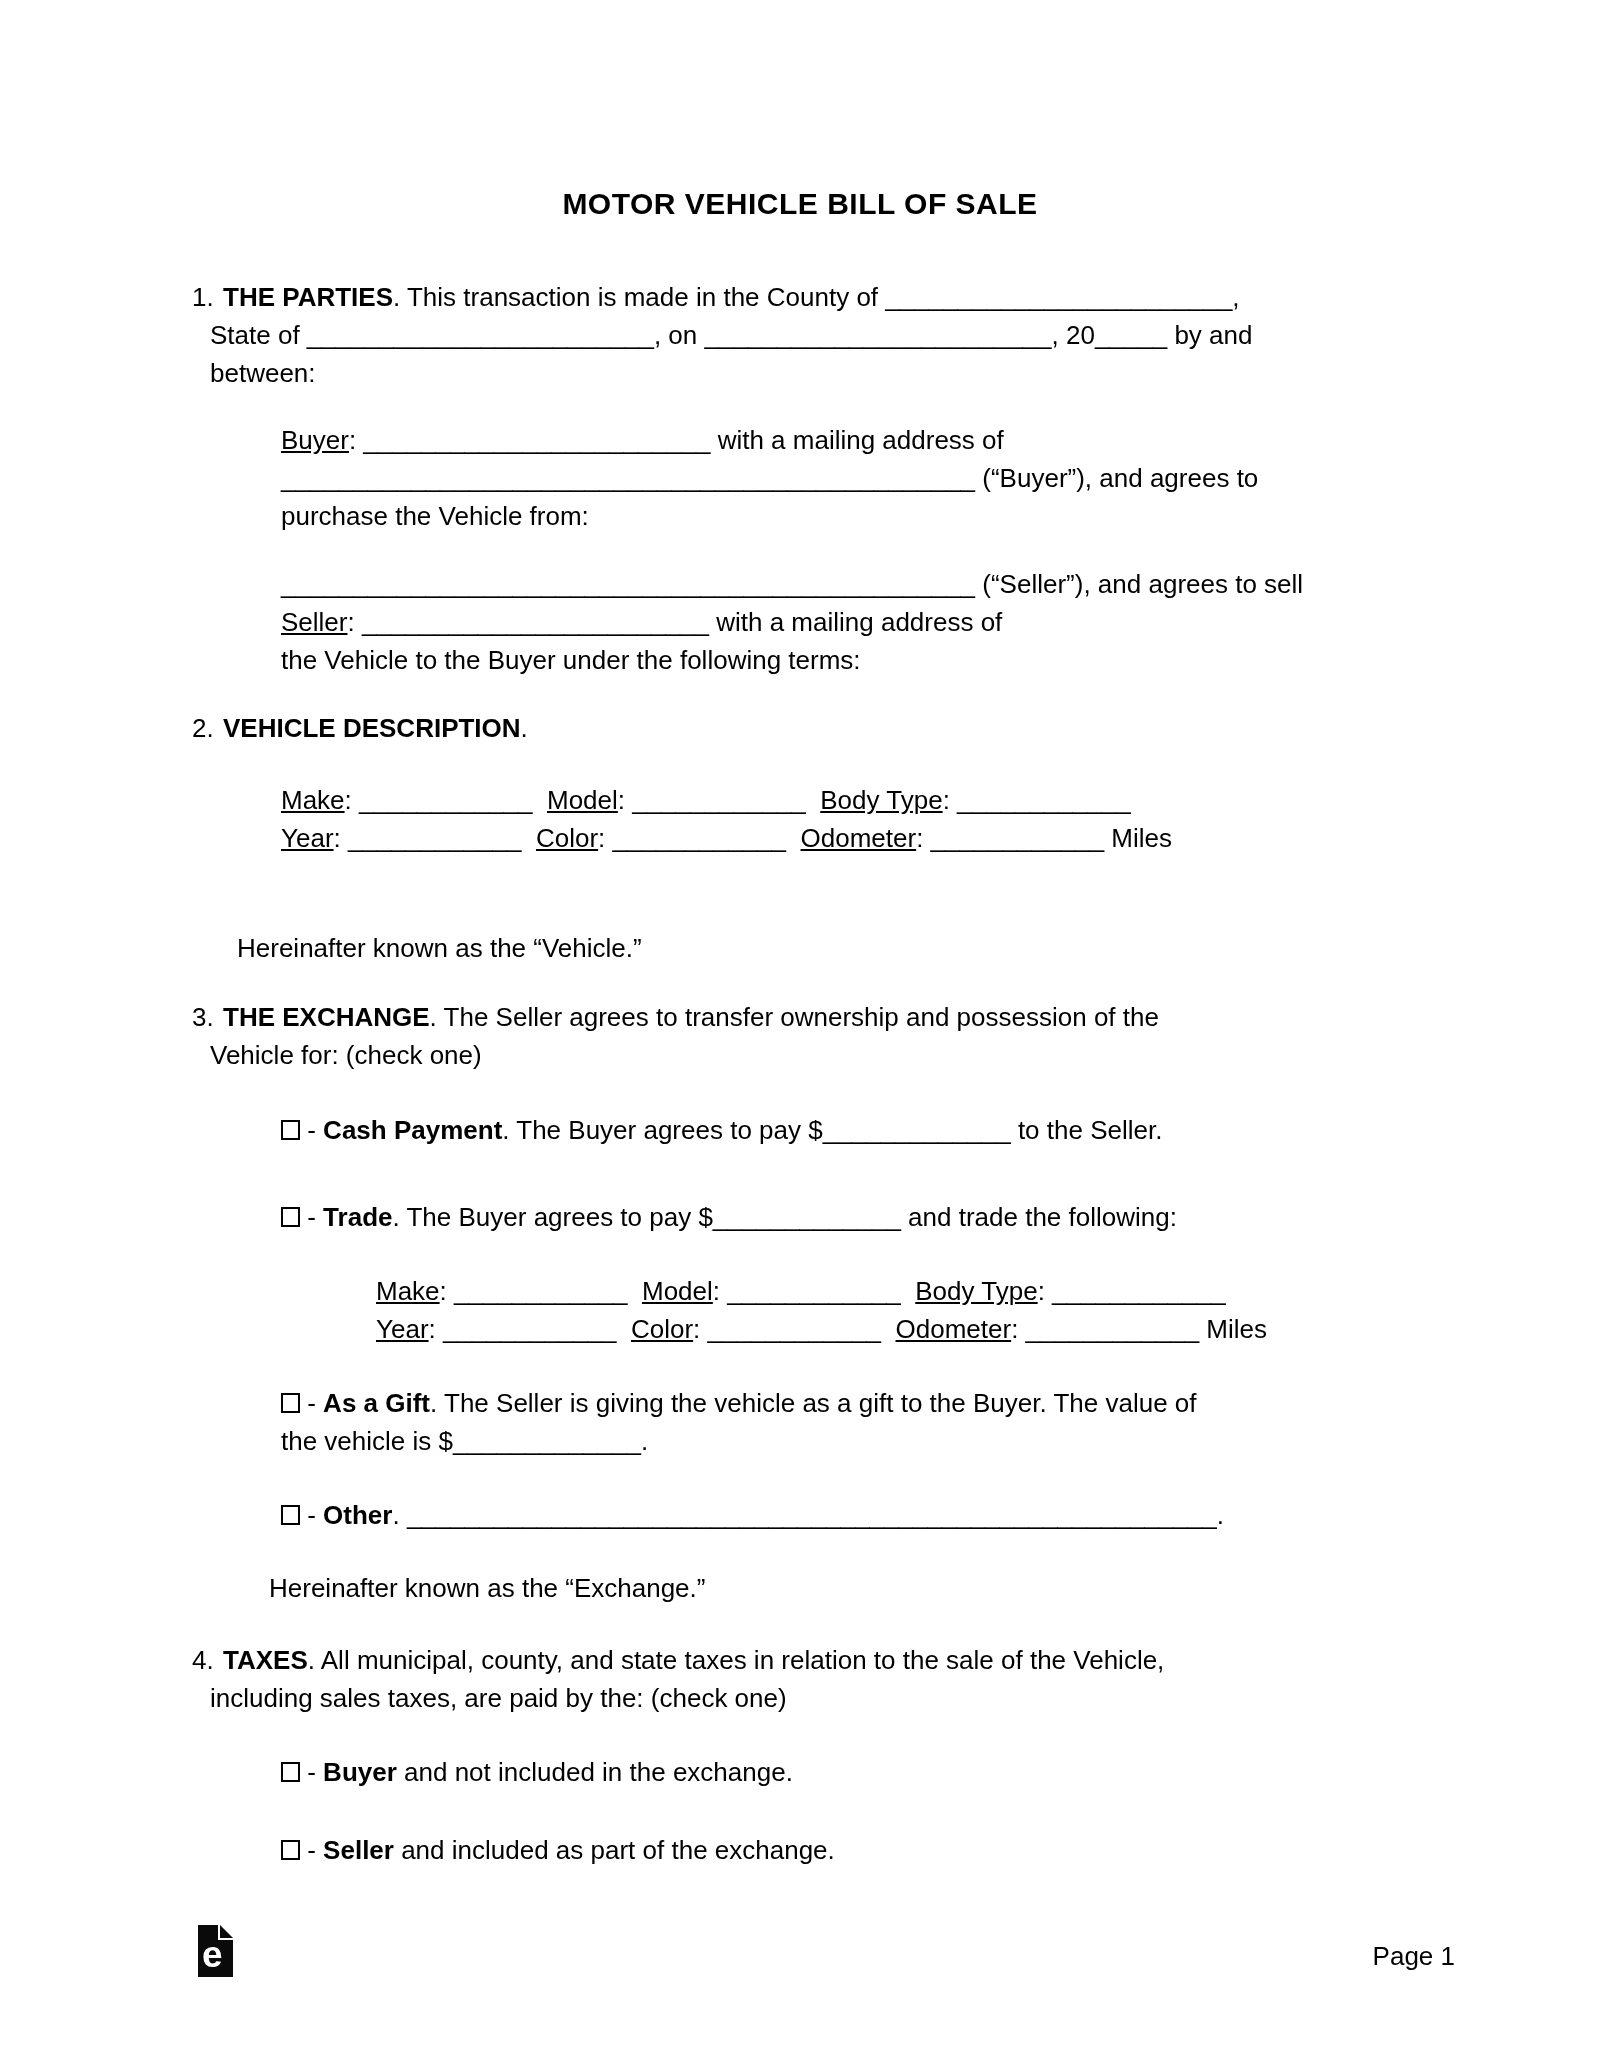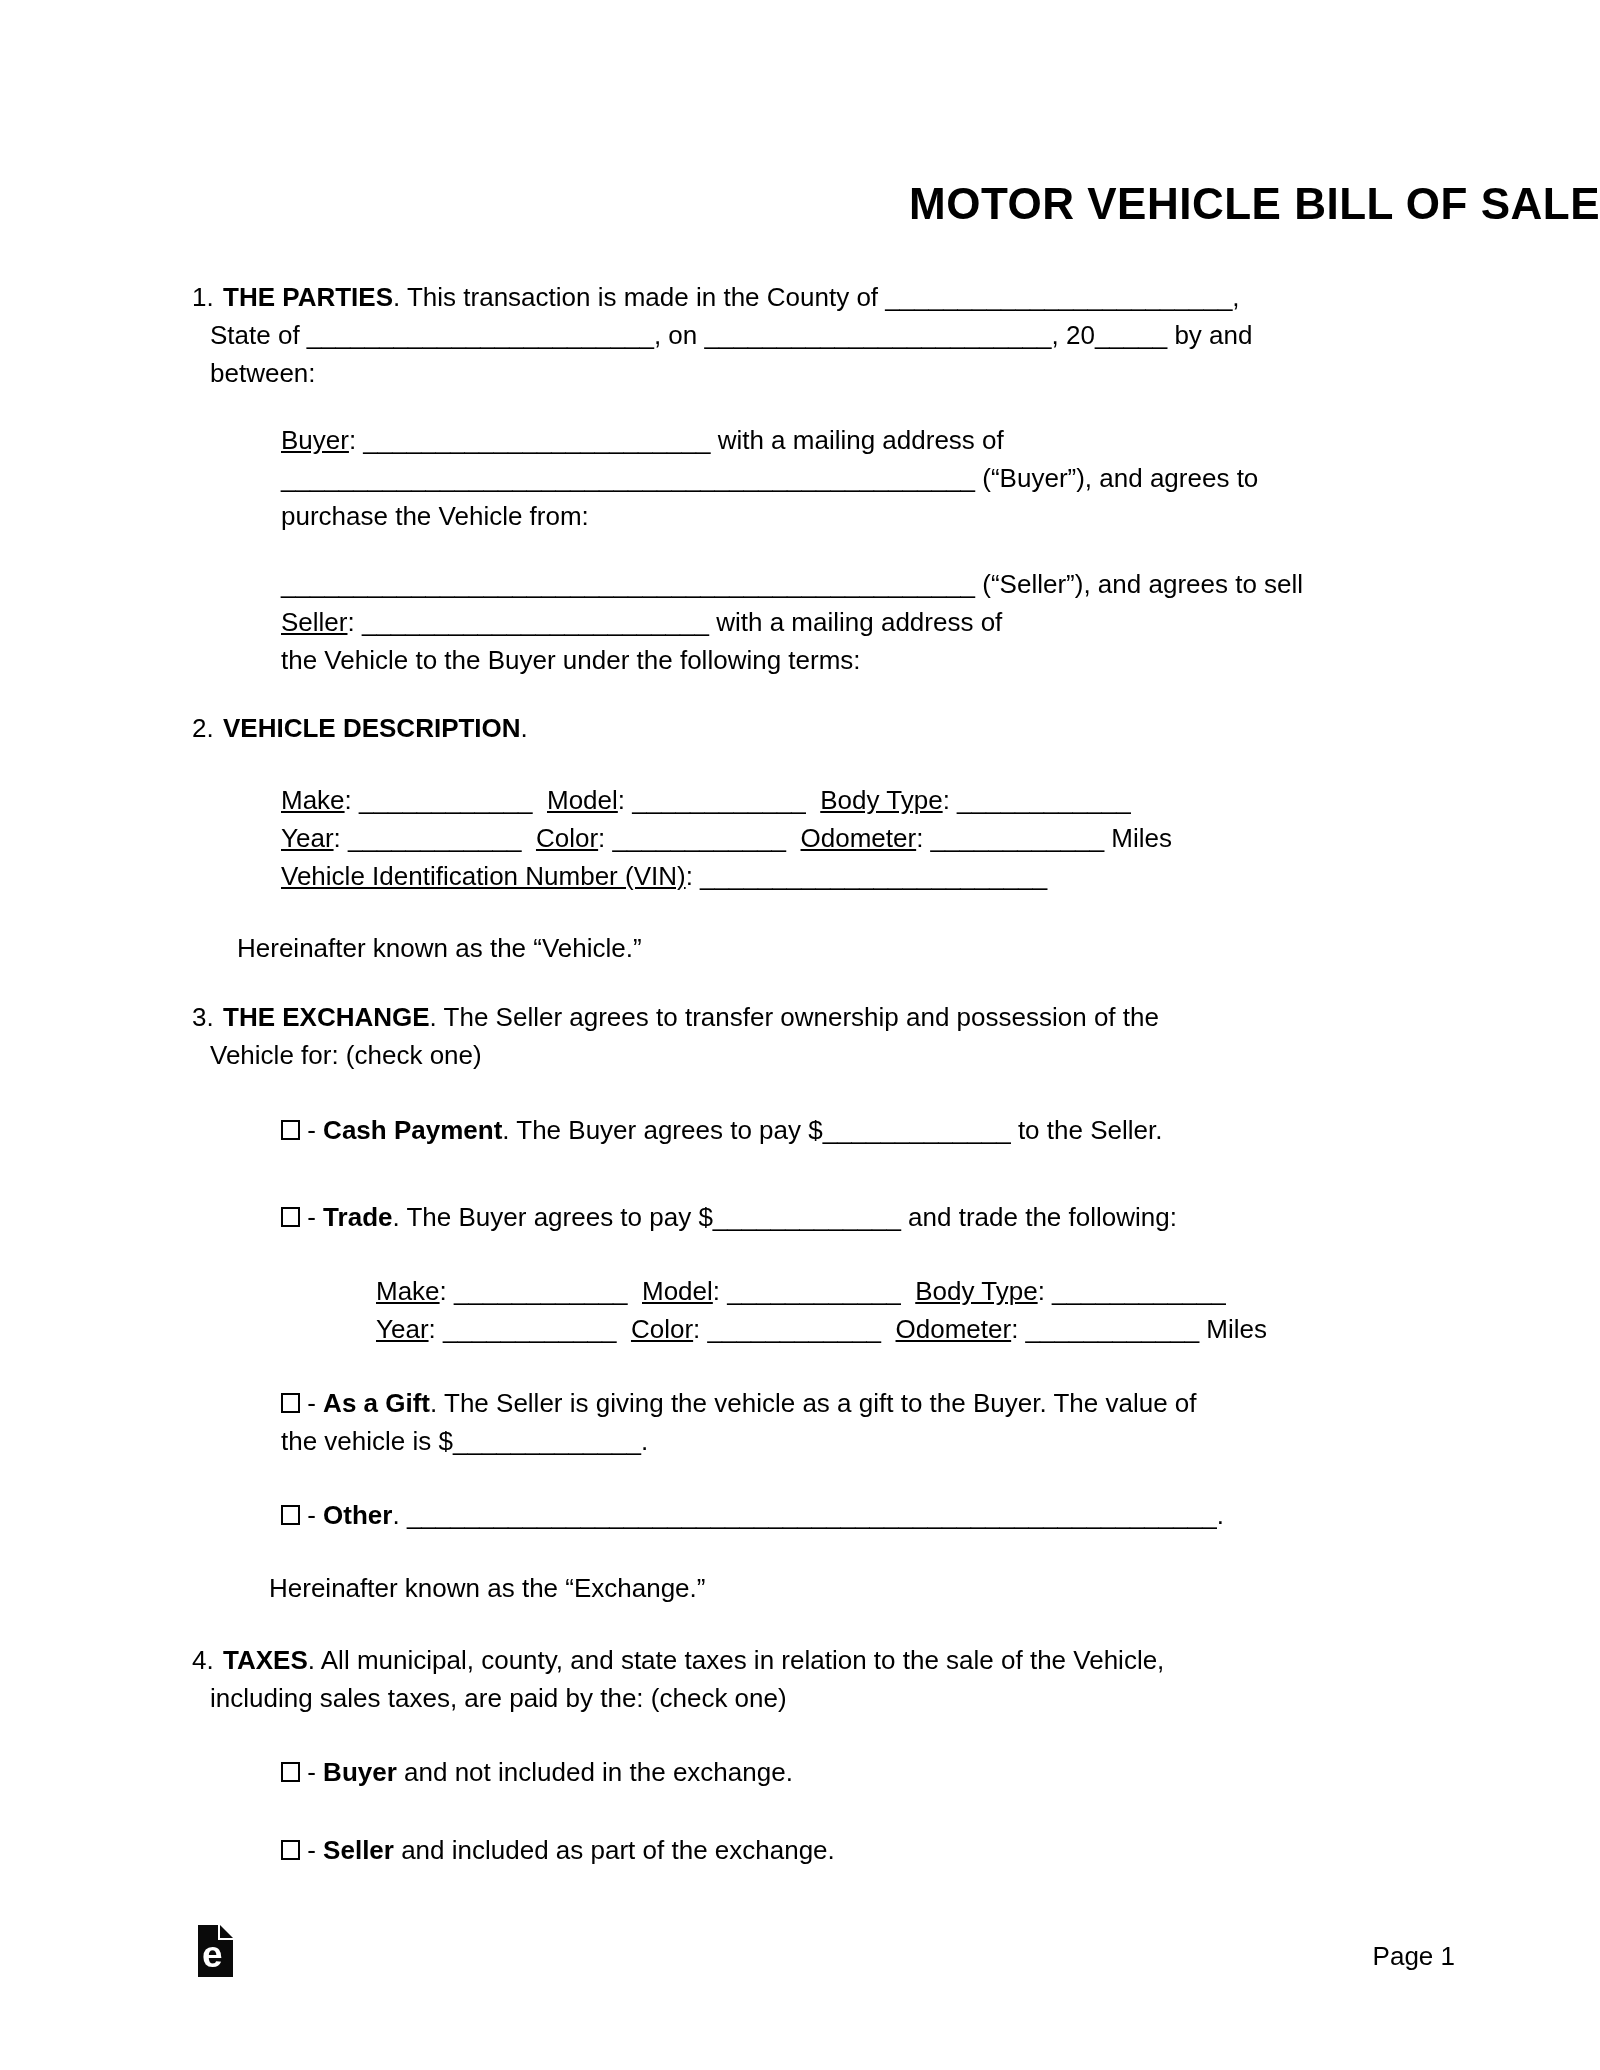--- a/index.html
+++ b/index.html
@@ -2,22 +2,22 @@
 <html><head>
 <meta charset="utf-8">
 <style>
   html,body{margin:0;padding:0;background:#fff;}
   .page{
     position:relative;width:1600px;height:2070px;background:#ffffff;
     font-family:"Liberation Sans","DejaVu Sans",sans-serif;
     font-size:26px;color:#000;overflow:hidden;
   }
   .title{
-    position:absolute;top:180px;left:0;width:100%;text-align:right;
-    font-size:44px;font-weight:bold;line-height:48px;letter-spacing:0.5px;
+    position:absolute;top:180px;left:0;width:100%;text-align:center;
+    font-size:30px;font-weight:bold;line-height:48px;letter-spacing:0.5px;
   }
   .blk{position:absolute;}
   .ln{line-height:38px;white-space:pre;}
   .fl{text-indent:13px;}
   .num{position:absolute;left:-18px;top:0;line-height:38px;}
   .b{font-weight:bold;}
   .u{text-decoration:underline;}
   .cb{
     display:inline-block;width:15px;height:16px;border:2px solid #000;
     vertical-align:-1px;background:#fff;box-sizing:content-box;
@@ -57,21 +57,20 @@
   </div>
 
   <div class="blk" style="left:210px;top:709px;">
     <span class="num">2.</span>
     <div class="ln fl"><span class="b">VEHICLE DESCRIPTION</span><span>.</span></div>
   </div>
 
   <div class="blk" style="left:281px;top:781px;">
     <div class="ln"><span class="u">Make</span><span>: ____________  </span><span class="u">Model</span><span>: ____________  </span><span class="u">Body Type</span><span>: ____________</span></div>
     <div class="ln"><span class="u">Year</span><span>: ____________  </span><span class="u">Color</span><span>: ____________  </span><span class="u">Odometer</span><span>: ____________ </span><span>Miles</span></div>
-    <div class="ln"><span class="u">Vehicle Identification Number (VIN)</span><span>: ________________________</span></div>
   </div>
 
   <div class="blk" style="left:237px;top:929px;">
     <div class="ln"><span>Hereinafter known as the “Vehicle.”</span></div>
   </div>
 
   <div class="blk" style="left:210px;top:998px;">
     <span class="num">3.</span>
     <div class="ln fl"><span class="b">THE EXCHANGE</span><span>. The Seller agrees to transfer ownership and possession of the</span></div>
     <div class="ln"><span>Vehicle for: (check one)</span></div>

